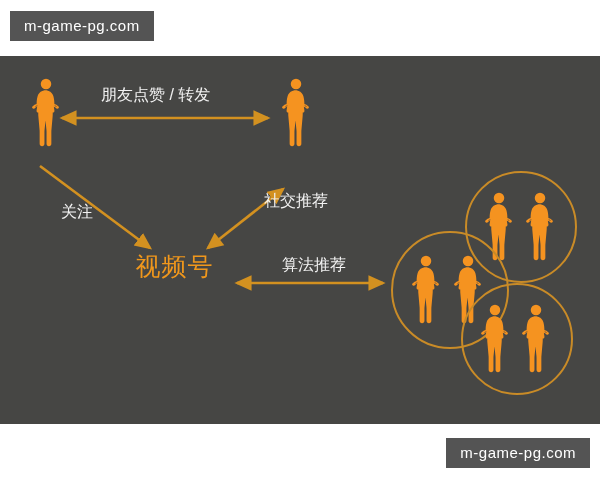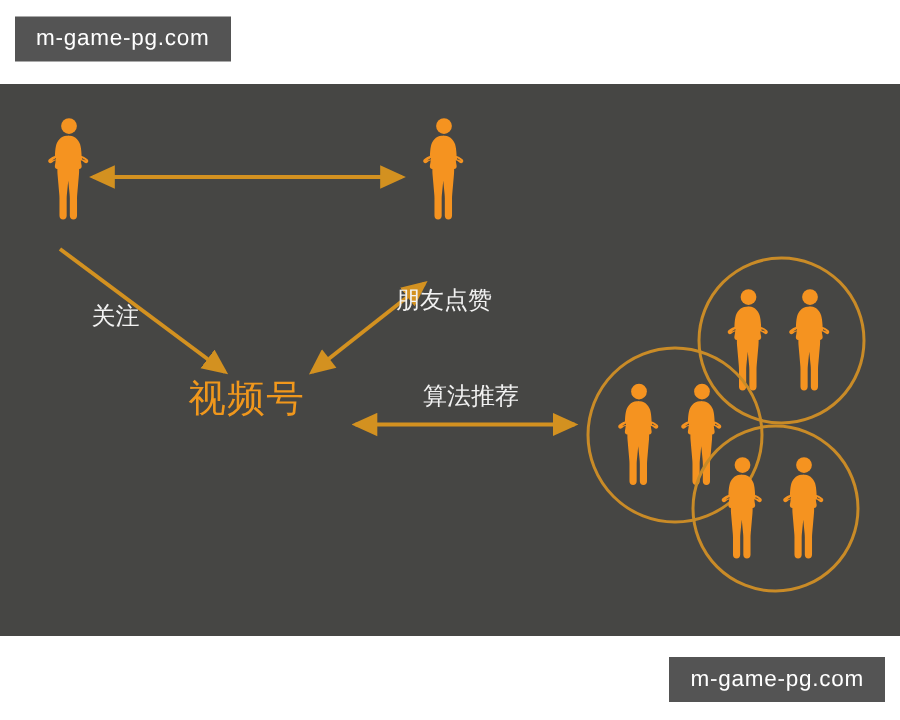--- a/index.html
+++ b/index.html
@@ -58,21 +58,21 @@
     line-height: 1.1;
     font-weight: 500;
   }
   .label-friends { left: 101px; top: 30px; }
   .label-follow  { left: 45px;  top: 147px; margin-left: 16px; }
   .label-social  { left: 264px; top: 136px; }
   .label-algo    { left: 267px; top: 200px; margin-left: 15px; }
 
   .center-node {
     position: absolute;
-    left: 52px;
+    left: 62px;
     top: 196px;
     width: 225px;
     text-align: center;
     color: #f0971c;
     white-space: nowrap;
     line-height: 1.15;
   }
   .center-node .line1 {
     font-size: 25px;
     letter-spacing: 1px;
@@ -180,24 +180,25 @@
       <use href="#person-hips" x="452" y="199" width="32" height="70"></use>
     </g>
 
     <g>
       <circle cx="517" cy="283" r="55" fill="none" stroke="#c98b27" stroke-width="2"></circle>
       <use href="#person-hips" x="479" y="248" width="32" height="70"></use>
       <use href="#person-hips" x="520" y="248" width="32" height="70"></use>
     </g>
   </svg>
 
+  <div class="label label-friends">朋友点赞 / 转发</div>
 
   <div class="label label-follow">关注</div>
 
-  <div class="label label-social">朋友点赞</div>
+  <div class="label label-social">社交推荐</div>
 
   <div class="label label-algo">算法推荐</div>
 
   <div class="center-node">
     <span class="line1">视频号</span>
   </div>
 
 </div>
 
 <div class="watermark bottom-right">m-game-pg.com</div>

